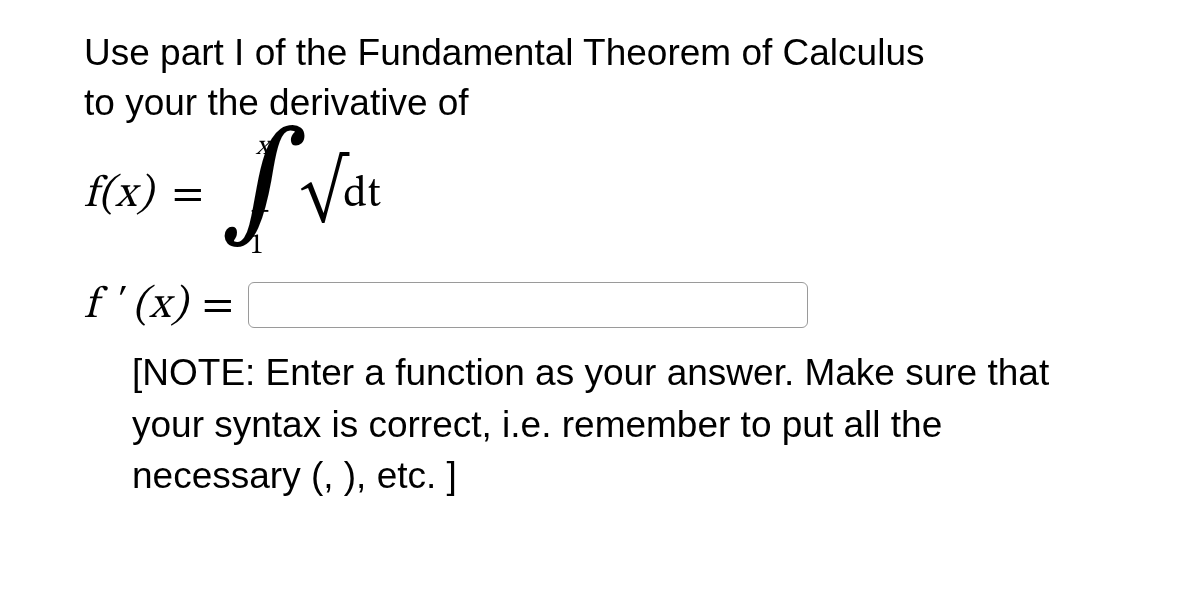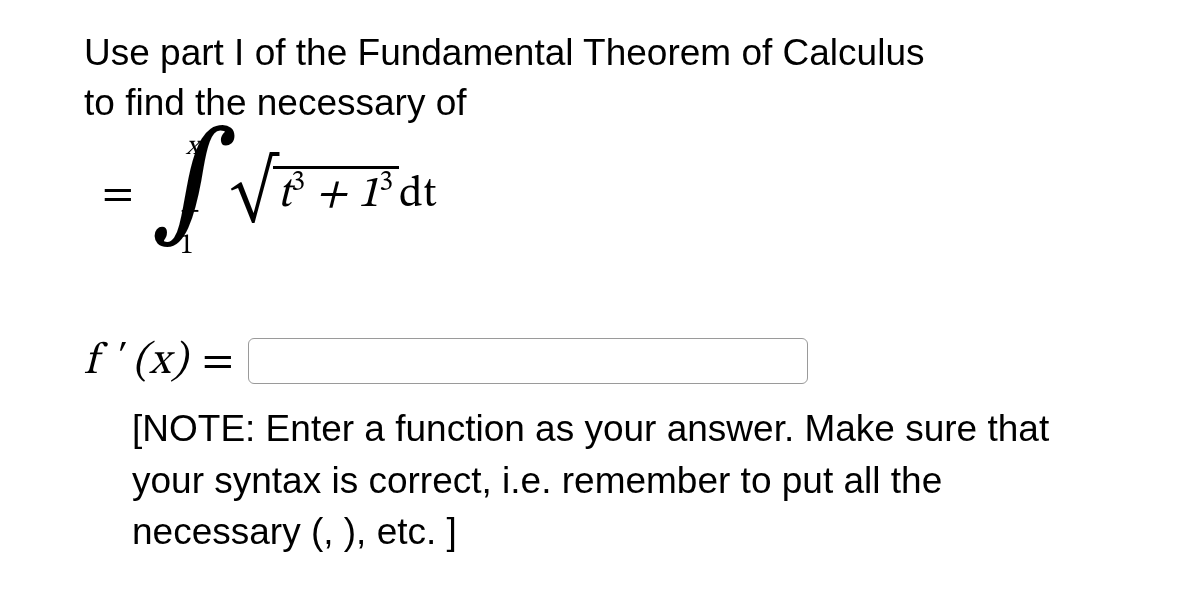--- a/index.html
+++ b/index.html
@@ -83,21 +83,21 @@
     margin-top: -4px;
   }
   .radicand sup {
     font-size: 28px;
     font-style: normal;
   }
   .dt {
     margin-left: 0;
   }
   .answer-row {
-    margin-top: 84px;
+    margin-top: 28px;
     display: flex;
     align-items: center;
     font-family: "Cambria Math", "STIX Two Math", "Latin Modern Math", serif;
     font-size: 44px;
   }
   .answer-row .label {
     font-style: italic;
     letter-spacing: 1px;
   }
   .answer-row .eq {
@@ -120,33 +120,33 @@
     margin-left: 48px;
   }
 </style>
 </head>
 <body>
 
 <div class="page">
 
   <div class="prompt">
     <span>Use part I of the Fundamental Theorem of Calculus</span><br>
-    <span>to find the necessary of</span>
+    <span>to your the derivative of</span>
   </div>
 
   <div class="equation-block">
+    <span class="fx">f(x)</span>
     <span class="eq">=</span>
     <span class="int-wrap">
       <span class="int-sign">∫</span>
       <span class="int-upper">x</span>
       <span class="int-lower">− 1</span>
     </span>
     <span class="radical">
       <span class="surd">√</span>
-      <span class="radicand"><span>t</span><sup>3</sup><span> + 1</span><sup>3</sup></span>
     </span>
     <span class="dt">dt</span>
   </div>
 
   <div class="answer-row">
     <span class="label">f ' (x)</span>
     <span class="eq">=</span>
     <input class="answer-input" type="text" value="" style="">
   </div>
 

